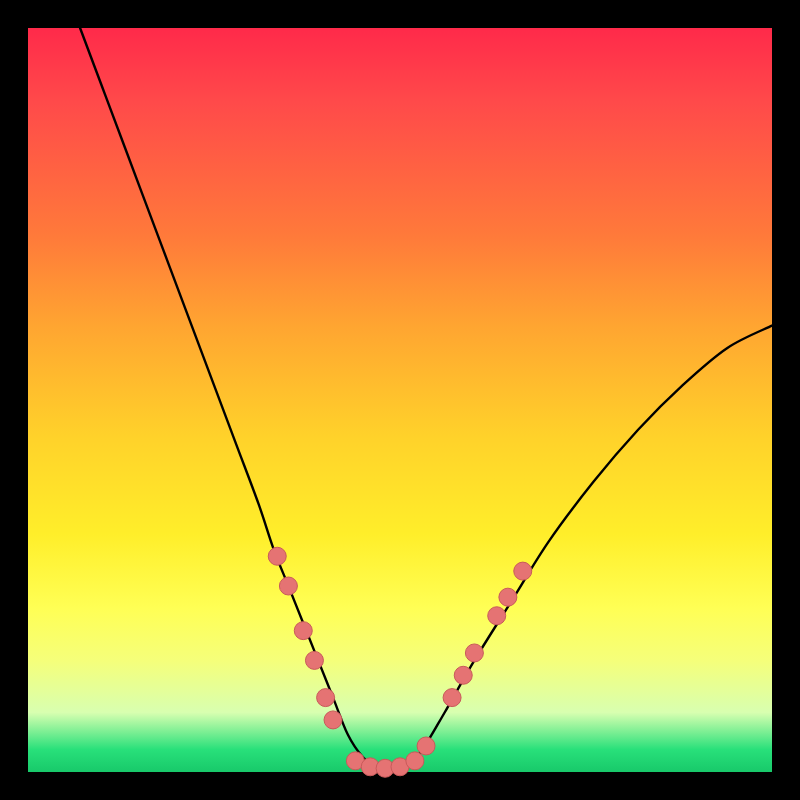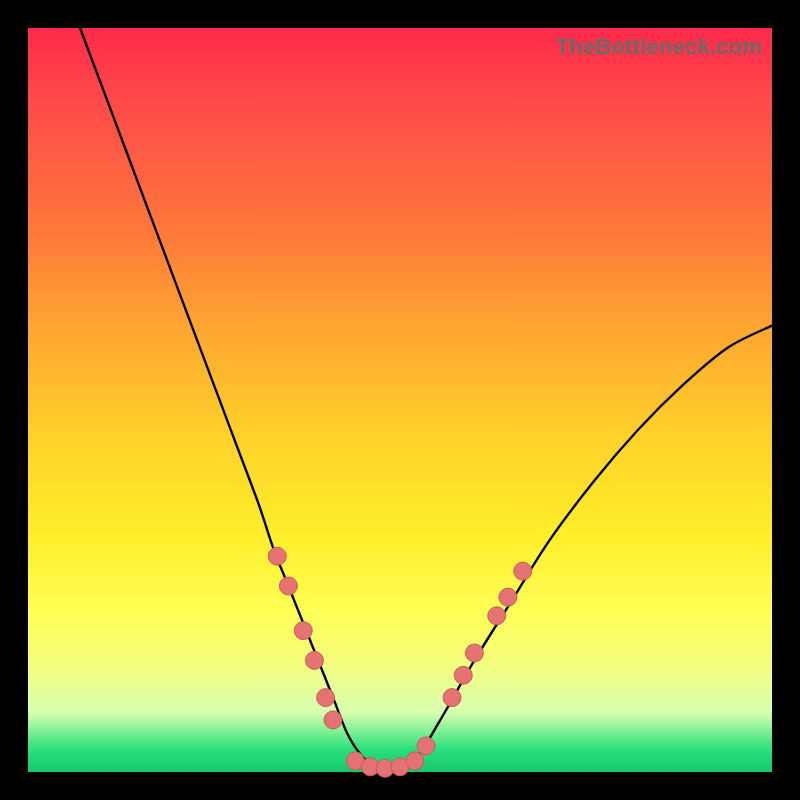--- a/index.html
+++ b/index.html
@@ -49,21 +49,20 @@
   .dot {
     fill: #e57373;
     stroke: #c85a5a;
     stroke-width: 1;
   }
 </style>
 </head>
 <body>
 <div class="frame">
   <div class="plot-area">
-    <div class="watermark">TheBottleneck.com</div>
     <svg class="curve" viewBox="0 0 744 744">
       <g id="curve-path">
           <path d="M 52.08 0.00 C 55.80 9.92, 66.96 39.68, 74.40 59.52 C 81.84 79.36, 89.28 99.20, 96.72 119.04 C 104.16 138.88, 111.60 158.72, 119.04 178.56 C 126.48 198.40, 133.92 218.24, 141.36 238.08 C 148.80 257.92, 156.24 277.76, 163.68 297.60 C 171.12 317.44, 178.56 337.28, 186.00 357.12 C 193.44 376.96, 200.88 396.80, 208.32 416.64 C 215.76 436.48, 224.44 458.80, 230.64 476.16 C 236.84 493.52, 240.56 507.16, 245.52 520.80 C 250.48 534.44, 255.44 545.60, 260.40 558.00 C 265.36 570.40, 270.32 582.80, 275.28 595.20 C 280.24 607.60, 285.20 620.00, 290.16 632.40 C 295.12 644.80, 300.08 657.20, 305.04 669.60 C 310.00 682.00, 314.96 696.88, 319.92 706.80 C 324.88 716.72, 329.84 723.54, 334.80 729.12 C 339.76 734.70, 344.72 738.42, 349.68 740.28 C 354.64 742.14, 359.60 740.90, 364.56 740.28 C 369.52 739.66, 374.48 739.66, 379.44 736.56 C 384.40 733.46, 388.12 730.36, 394.32 721.68 C 400.52 713.00, 407.96 699.36, 416.64 684.48 C 425.32 669.60, 435.24 651.00, 446.40 632.40 C 457.56 613.80, 471.20 592.72, 483.60 572.88 C 496.00 553.04, 507.16 533.20, 520.80 513.36 C 534.44 493.52, 550.56 472.44, 565.44 453.84 C 580.32 435.24, 595.20 417.88, 610.08 401.76 C 624.96 385.64, 639.84 370.76, 654.72 357.12 C 669.60 343.48, 684.48 329.84, 699.36 319.92 C 714.24 310.00, 736.56 301.32, 744.00 297.60" fill="none" stroke="#000" stroke-width="2.4" stroke-linecap="round" stroke-linejoin="round"></path>
         </g>
       <g id="curve-dots">
           <circle cx="249.24" cy="528.24" r="9" class="dot"></circle>
           <circle cx="260.40" cy="558.00" r="9" class="dot"></circle>
           <circle cx="275.28" cy="602.64" r="9" class="dot"></circle>
           <circle cx="286.44" cy="632.40" r="9" class="dot"></circle>
           <circle cx="297.60" cy="669.60" r="9" class="dot"></circle>

